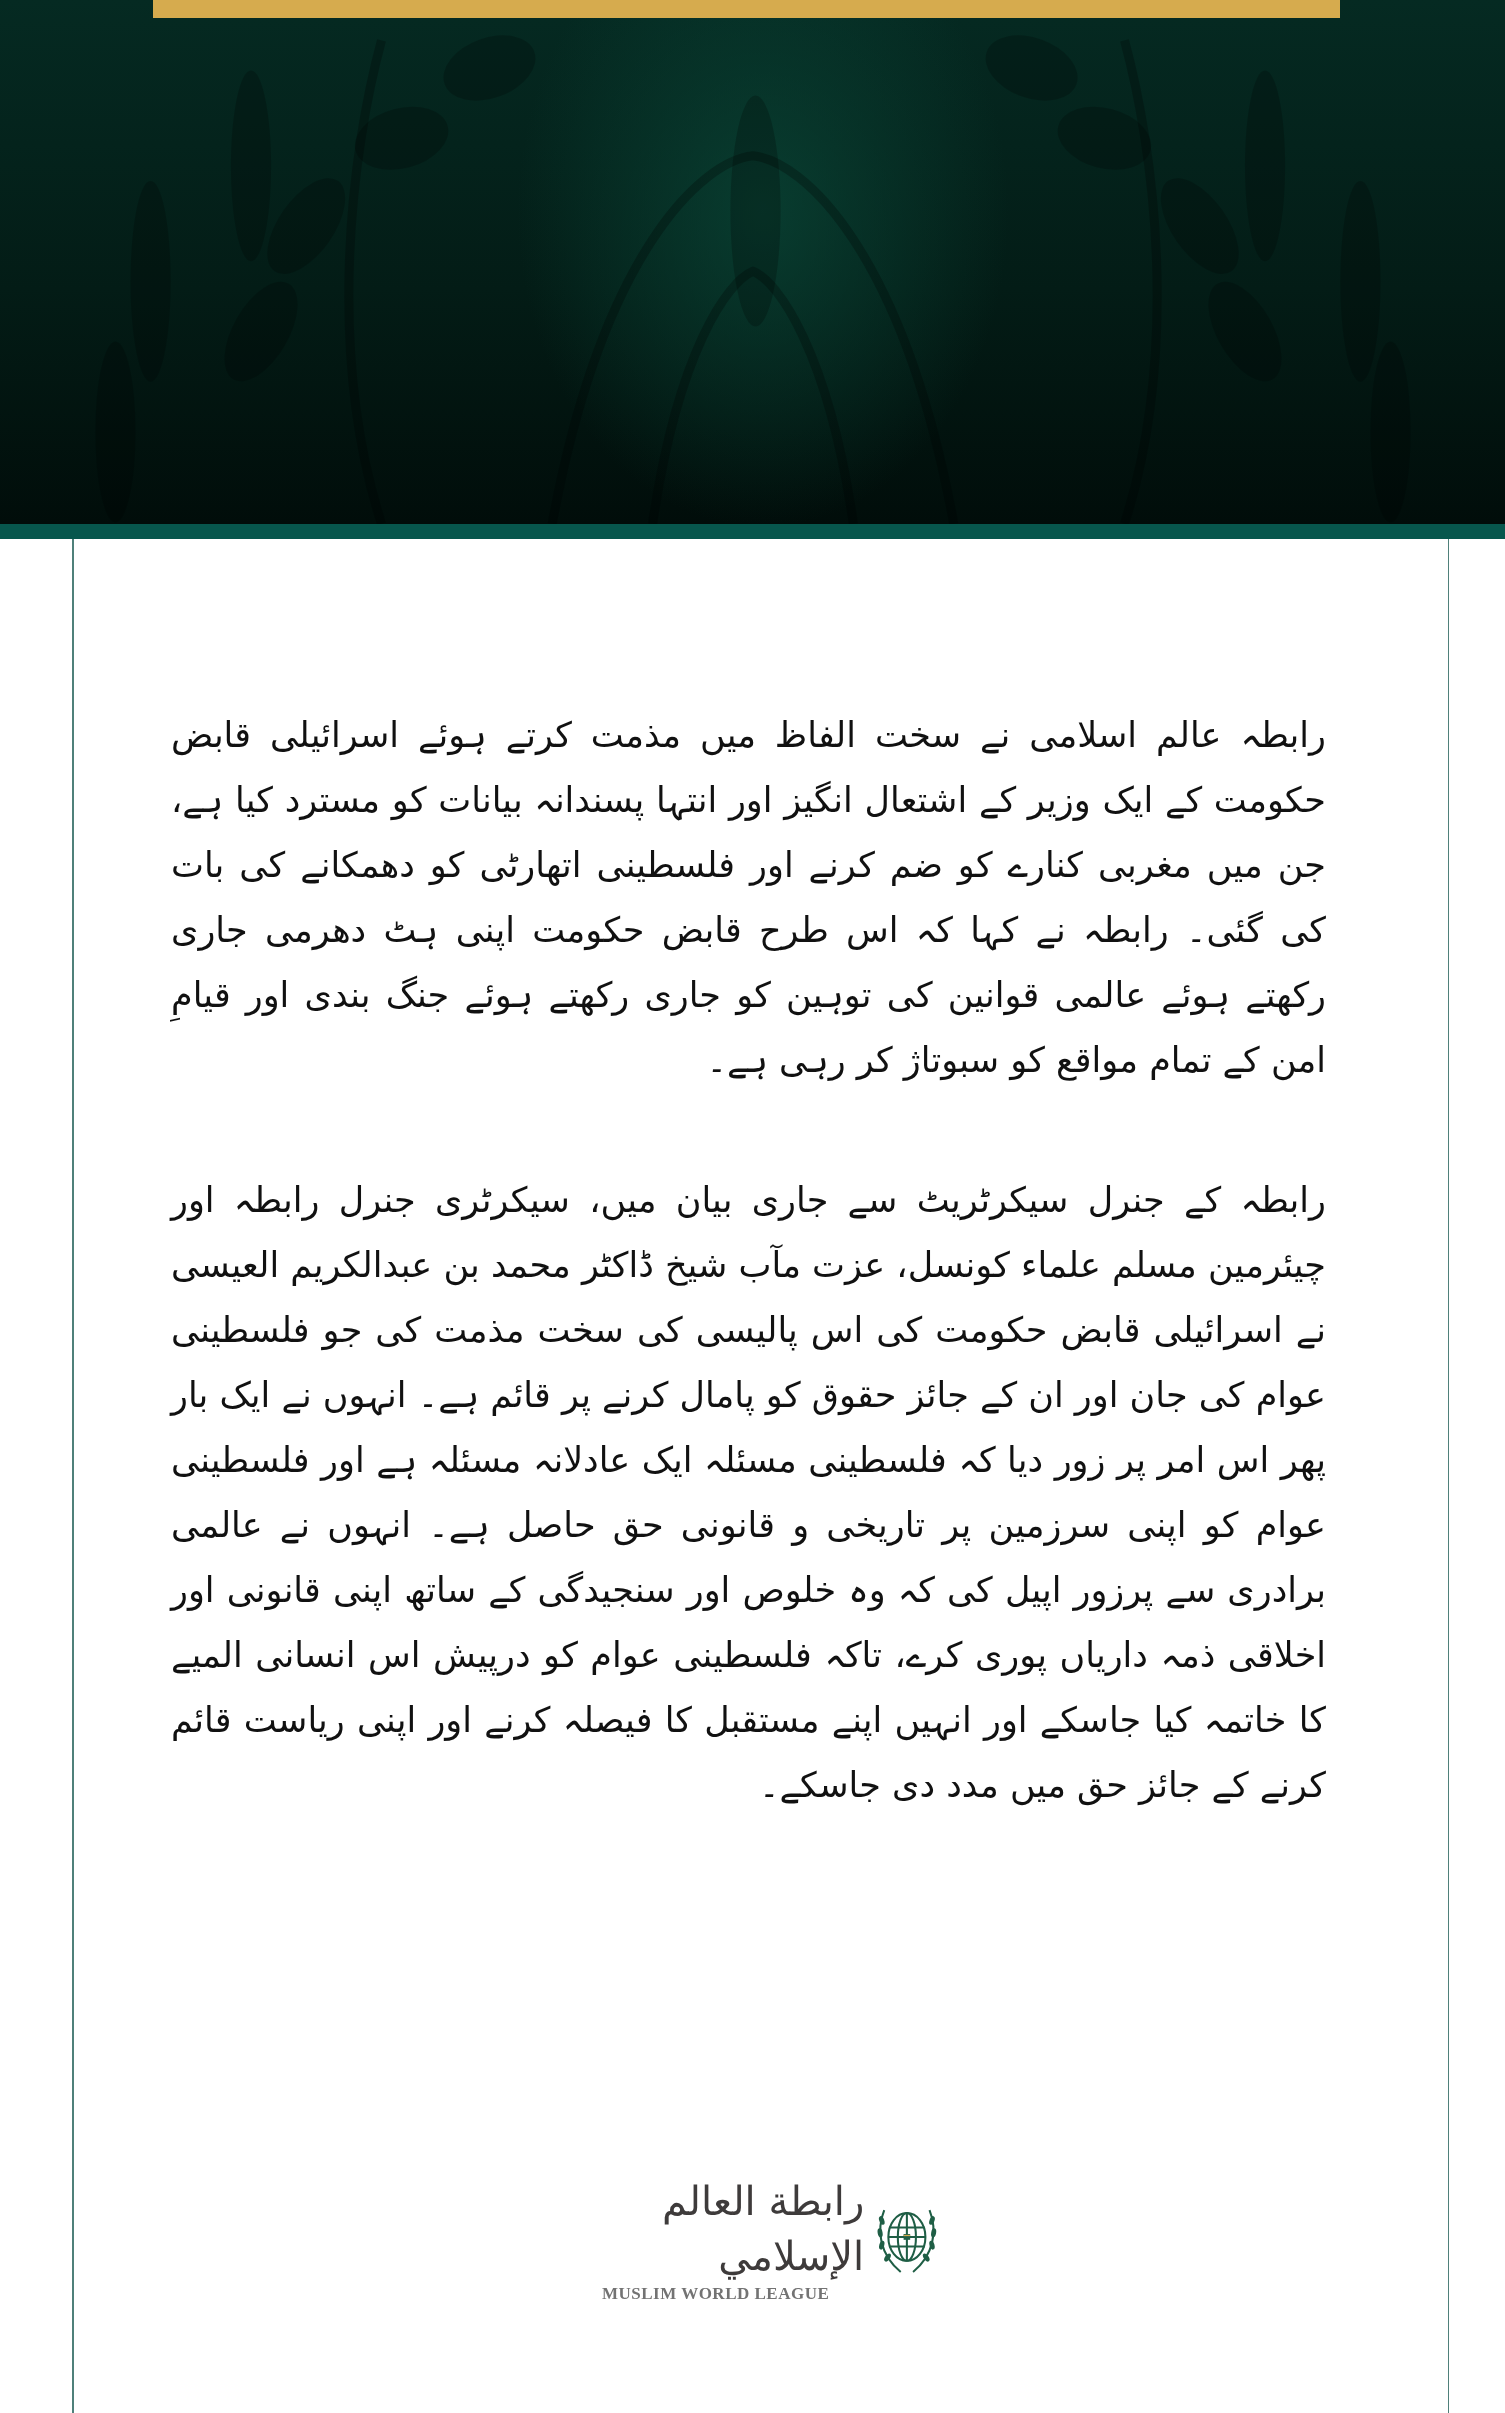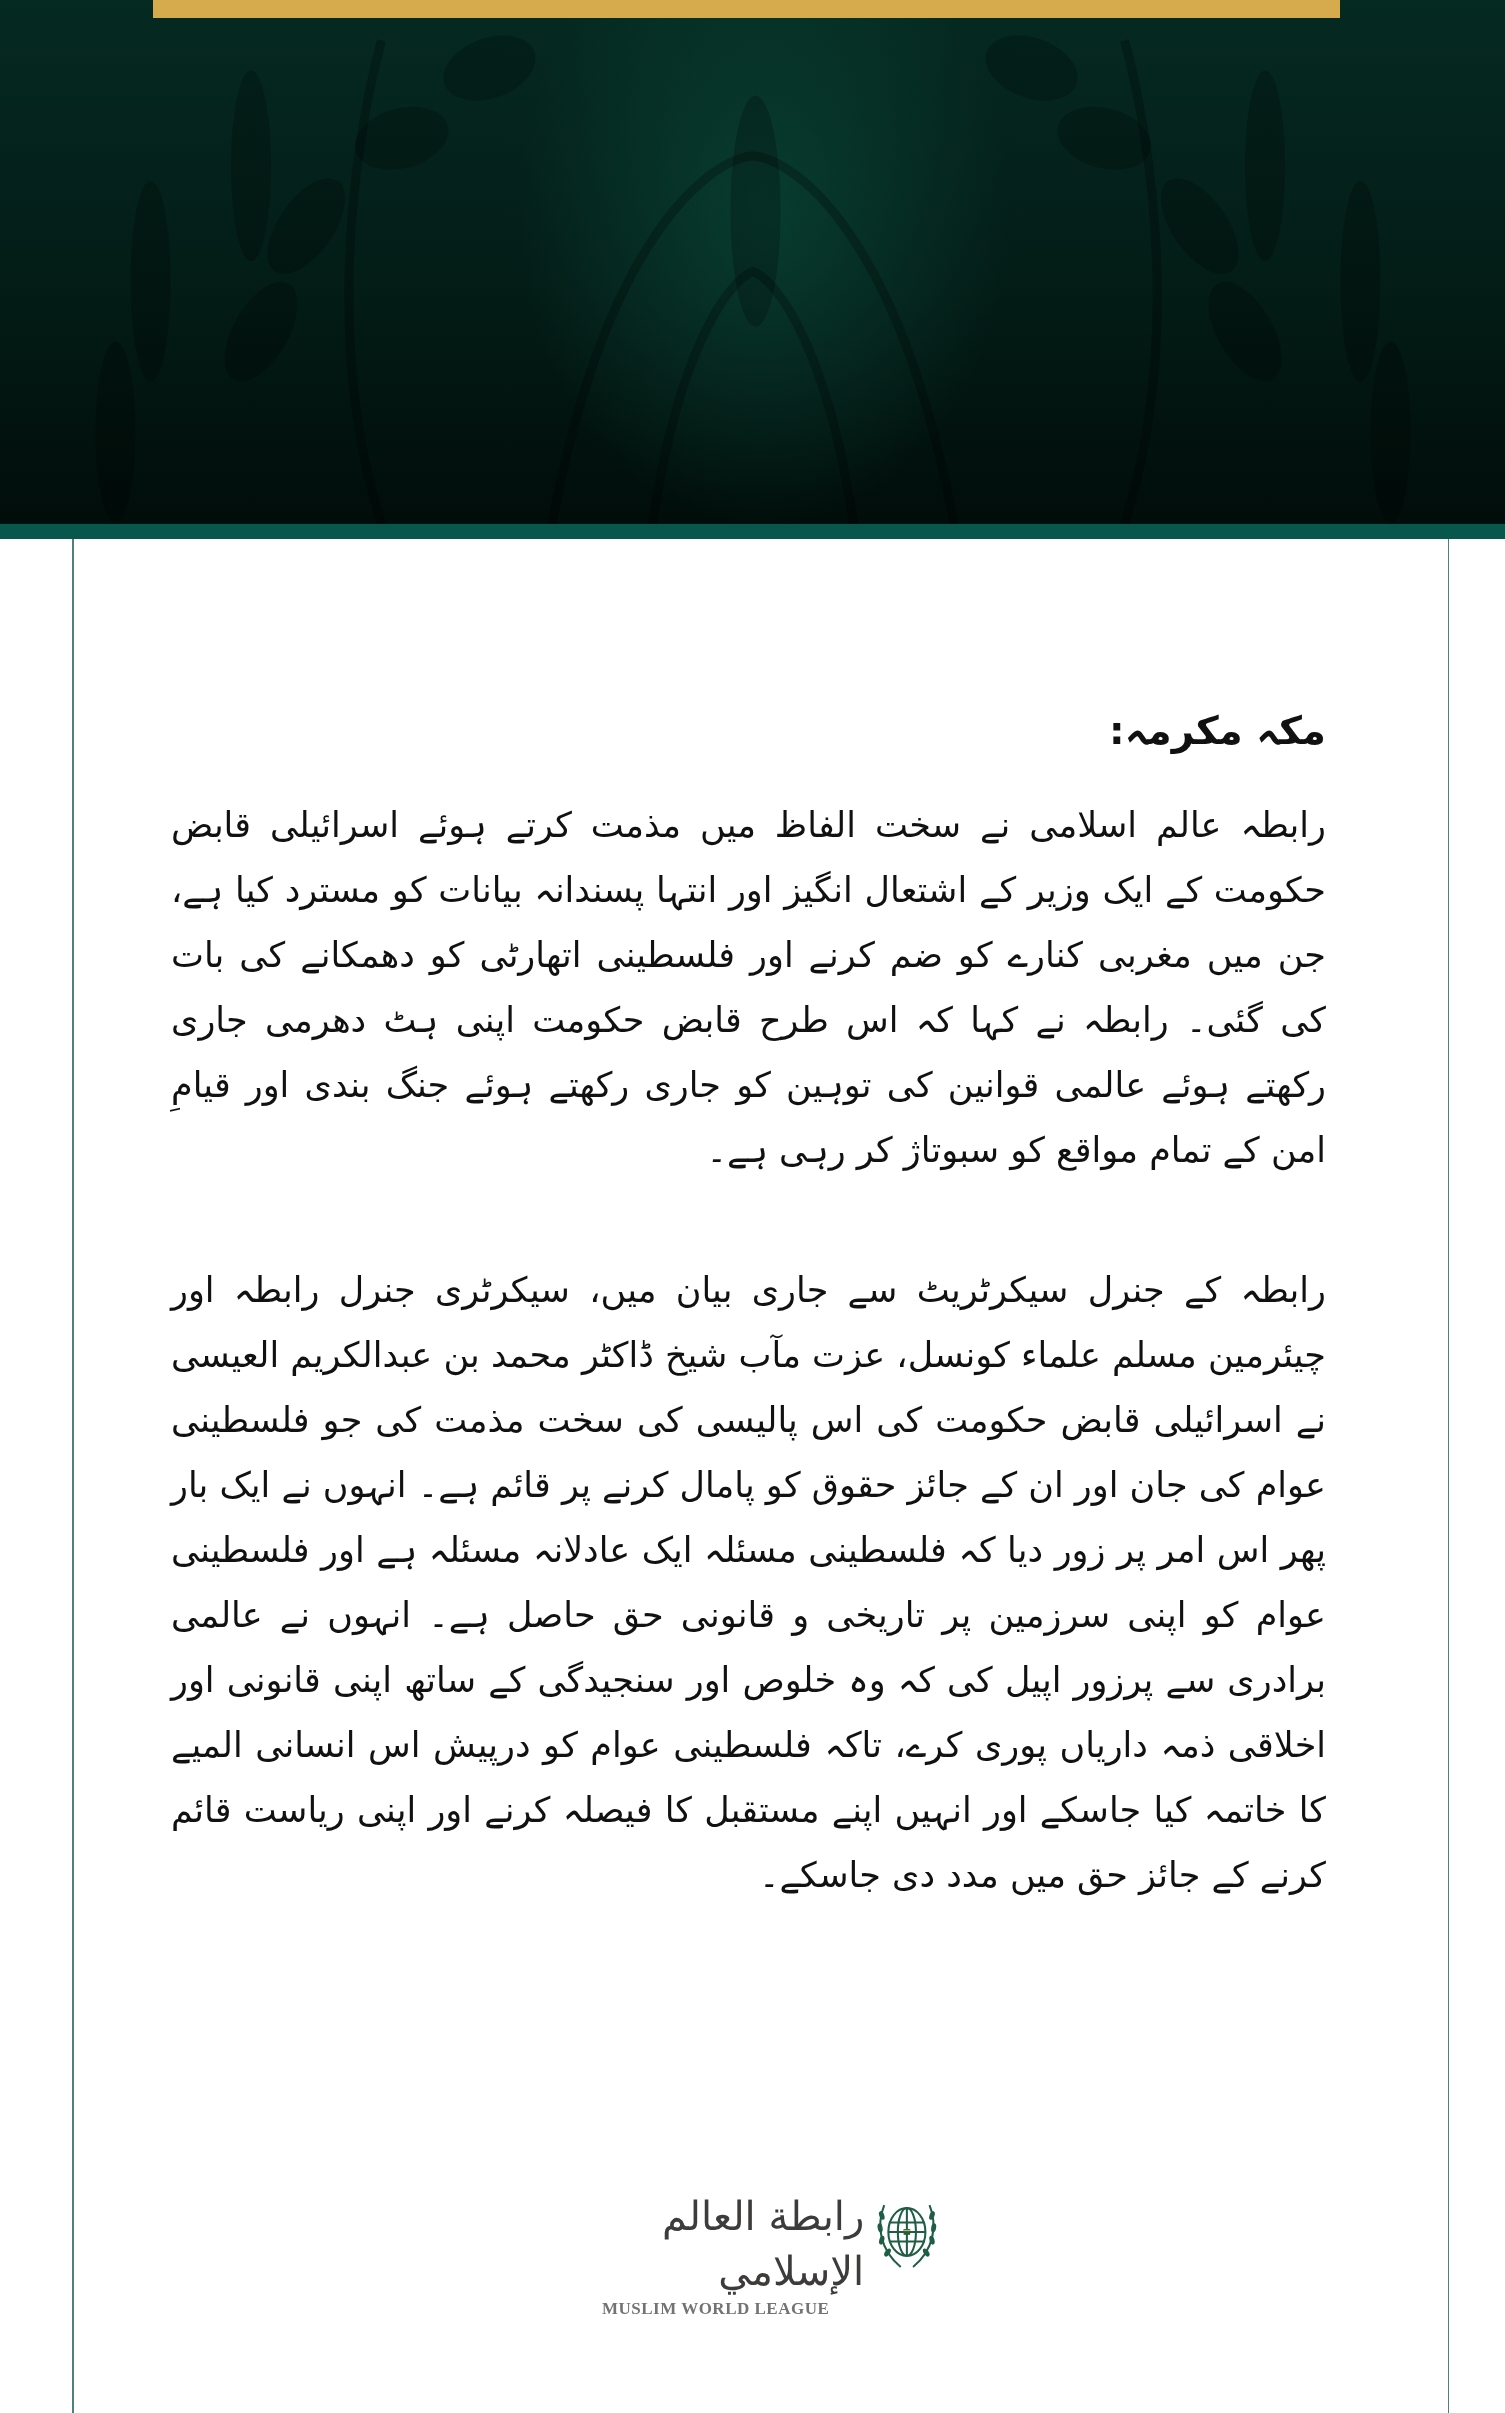--- a/index.html
+++ b/index.html
@@ -42,21 +42,21 @@
   }
   .dateline {
     font-size: 39px; font-weight: bold; line-height: 55px; margin: 0 0 35px 0;
   }
   .para {
     font-size: 35px; line-height: 65px; margin: 0;
   }
   .para + .para { margin-top: 75px; }
   .logo {
     position: absolute; left: 567px; top: 2189px; width: 371px; height: 100px;
-    display: flex; flex-direction: row; align-items: flex-start; gap: 12px;
+    display: flex; flex-direction: row; align-items: center; gap: 12px;
   }
   .logo-text { display: flex; flex-direction: column; align-items: center; }
   .logo-ar {
     font-size: 40px; color: #3e3b3b; direction: rtl; line-height: 55px;
     font-family: "DejaVu Serif", serif;
   }
   .logo-en {
     font-size: 17px; color: #737373; font-weight: bold; letter-spacing: 0.5px;
     font-family: "Liberation Serif", serif;
   }
@@ -92,21 +92,20 @@
     </g>
   </svg>
   <div class="gold-bar"></div>
 </div>
 <div class="teal-band"></div>
 
 <div class="frame-line frame-left"></div>
 <div class="frame-line frame-right"></div>
 
 <div class="content">
-  <p class="dateline">مکہ مکرمہ:</p>
   <p class="para">رابطہ عالم اسلامی نے سخت الفاظ میں مذمت کرتے ہوئے اسرائیلی قابض حکومت کے ایک وزیر کے اشتعال انگیز اور انتہا پسندانہ بیانات کو مسترد کیا ہے، جن میں مغربی کنارے کو ضم کرنے اور فلسطینی اتھارٹی کو دھمکانے کی بات کی گئی۔ رابطہ نے کہا کہ اس طرح قابض حکومت اپنی ہٹ دھرمی جاری رکھتے ہوئے عالمی قوانین کی توہین کو جاری رکھتے ہوئے جنگ بندی اور قیامِ امن کے تمام مواقع کو سبوتاژ کر رہی ہے۔</p>
   <p class="para">رابطہ کے جنرل سیکرٹریٹ سے جاری بیان میں، سیکرٹری جنرل رابطہ اور چیئرمین مسلم علماء کونسل، عزت مآب شیخ ڈاکٹر محمد بن عبدالکریم العیسی نے اسرائیلی قابض حکومت کی اس پالیسی کی سخت مذمت کی جو فلسطینی عوام کی جان اور ان کے جائز حقوق کو پامال کرنے پر قائم ہے۔ انہوں نے ایک بار پھر اس امر پر زور دیا کہ فلسطینی مسئلہ ایک عادلانہ مسئلہ ہے اور فلسطینی عوام کو اپنی سرزمین پر تاریخی و قانونی حق حاصل ہے۔ انہوں نے عالمی برادری سے پرزور اپیل کی کہ وہ خلوص اور سنجیدگی کے ساتھ اپنی قانونی اور اخلاقی ذمہ داریاں پوری کرے، تاکہ فلسطینی عوام کو درپیش اس انسانی المیے کا خاتمہ کیا جاسکے اور انہیں اپنے مستقبل کا فیصلہ کرنے اور اپنی ریاست قائم کرنے کے جائز حق میں مدد دی جاسکے۔</p>
 </div>
 
 <div class="logo">
   <div class="logo-text">
     <div class="logo-ar">رابطة العالم الإسلامي</div>
     <div class="logo-en">MUSLIM WORLD LEAGUE</div>
   </div>
   <svg class="emblem" viewBox="0 0 150 180">

